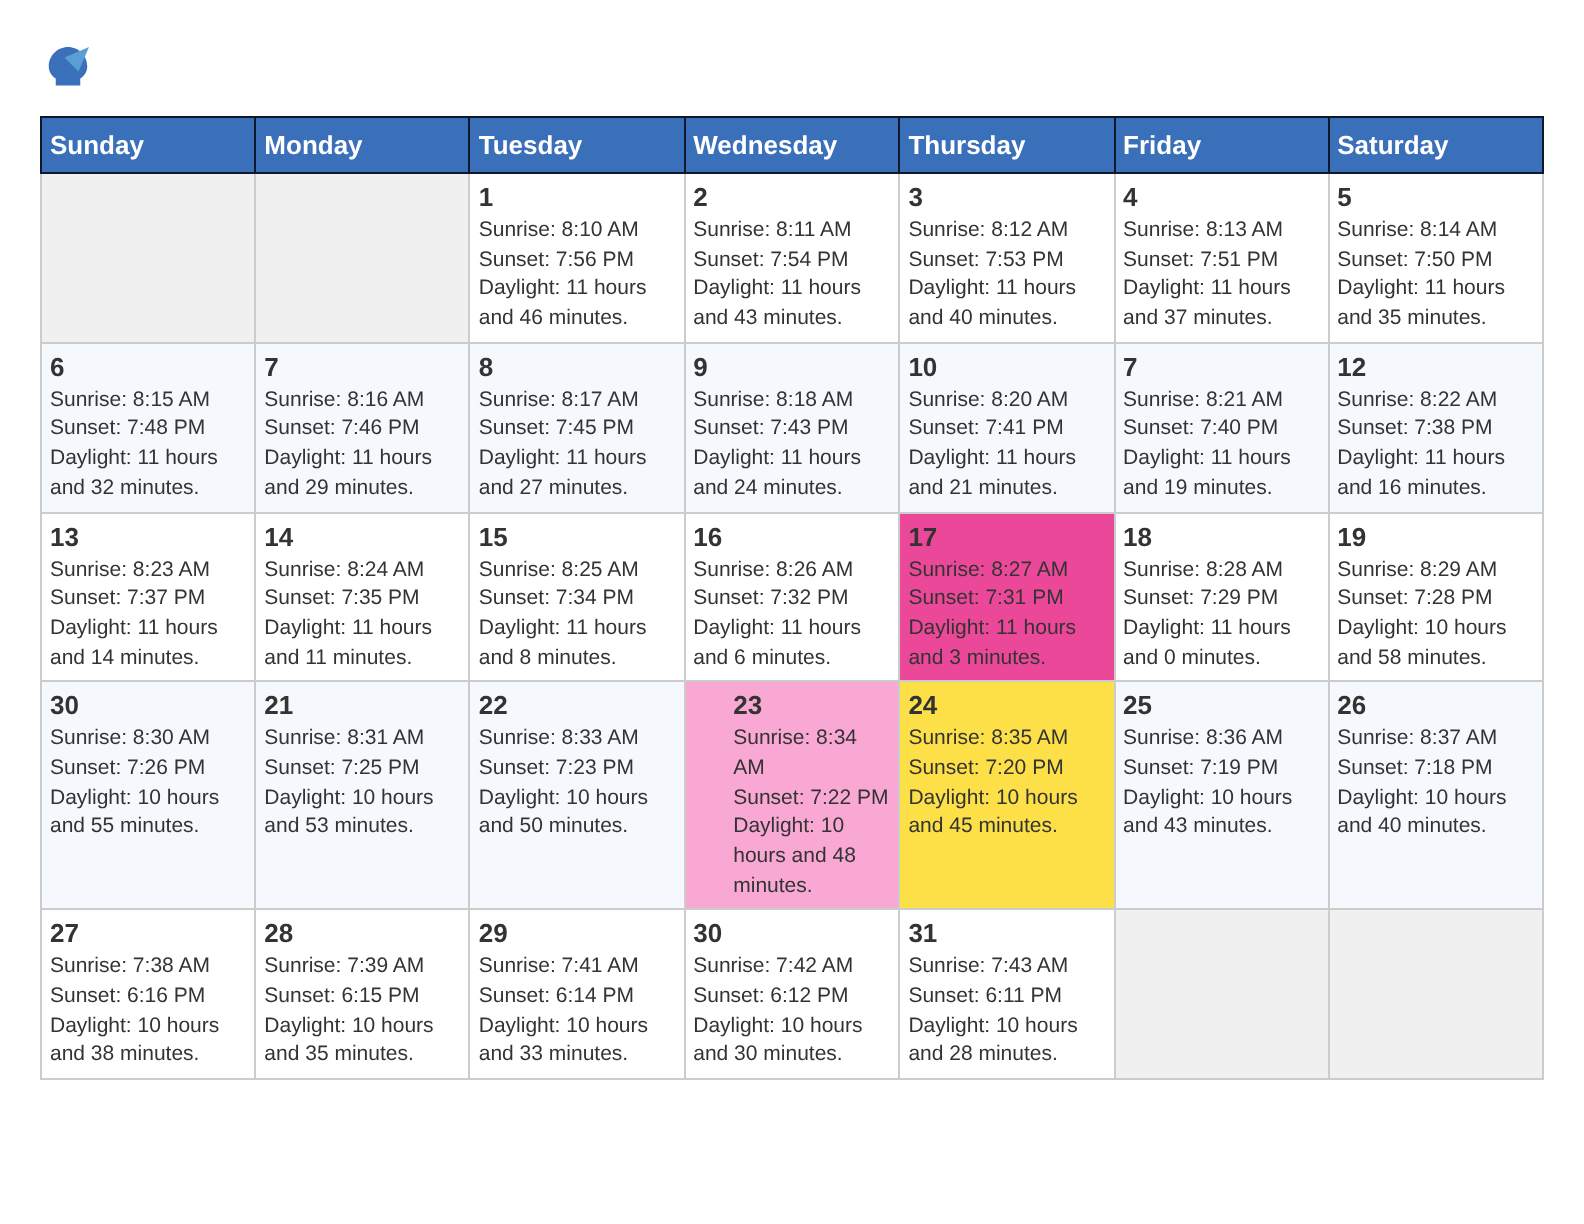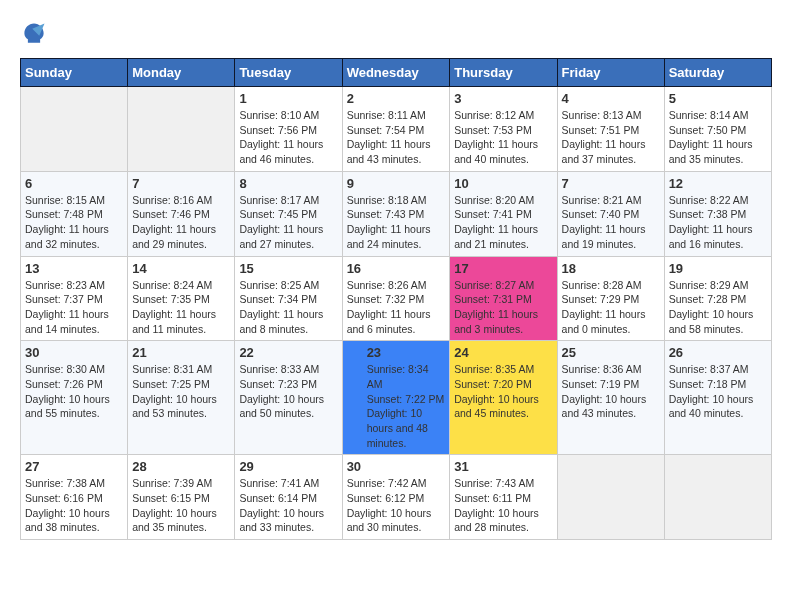--- a/index.html
+++ b/index.html
@@ -207,21 +207,21 @@
           <div class="day-info">Sunrise: 8:30 AM<br>Sunset: 7:26 PM<br>Daylight: 10 hours and 55 minutes.</div>
         </td>
         <td style="background: rgb(245, 248, 252); margin-left: 36px;">
           <span class="day-num">21</span>
           <div class="day-info">Sunrise: 8:31 AM<br>Sunset: 7:25 PM<br>Daylight: 10 hours and 53 minutes.</div>
         </td>
         <td style="background: rgb(245, 248, 252);">
           <span class="day-num">22</span>
           <div class="day-info">Sunrise: 8:33 AM<br>Sunset: 7:23 PM<br>Daylight: 10 hours and 50 minutes.</div>
         </td>
-        <td style="background: #3b82f6; padding-left: 24px;">
+        <td style="background: #f9a8d4; padding-left: 24px;">
           <span class="day-num">23</span>
           <div class="day-info">Sunrise: 8:34 AM<br>Sunset: 7:22 PM<br>Daylight: 10 hours and 48 minutes.</div>
         </td>
         <td style="background: #fde047; margin-top: 28px;">
           <span class="day-num">24</span>
           <div class="day-info">Sunrise: 8:35 AM<br>Sunset: 7:20 PM<br>Daylight: 10 hours and 45 minutes.</div>
         </td>
         <td style="background: rgb(245, 248, 252);">
           <span class="day-num">25</span>
           <div class="day-info">Sunrise: 8:36 AM<br>Sunset: 7:19 PM<br>Daylight: 10 hours and 43 minutes.</div>

